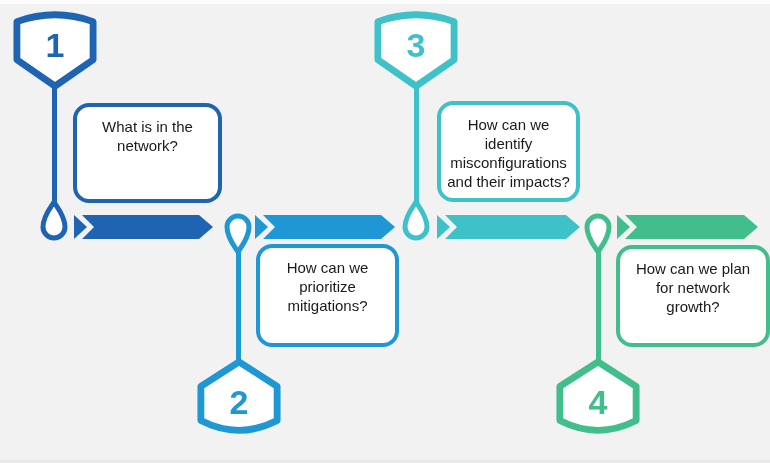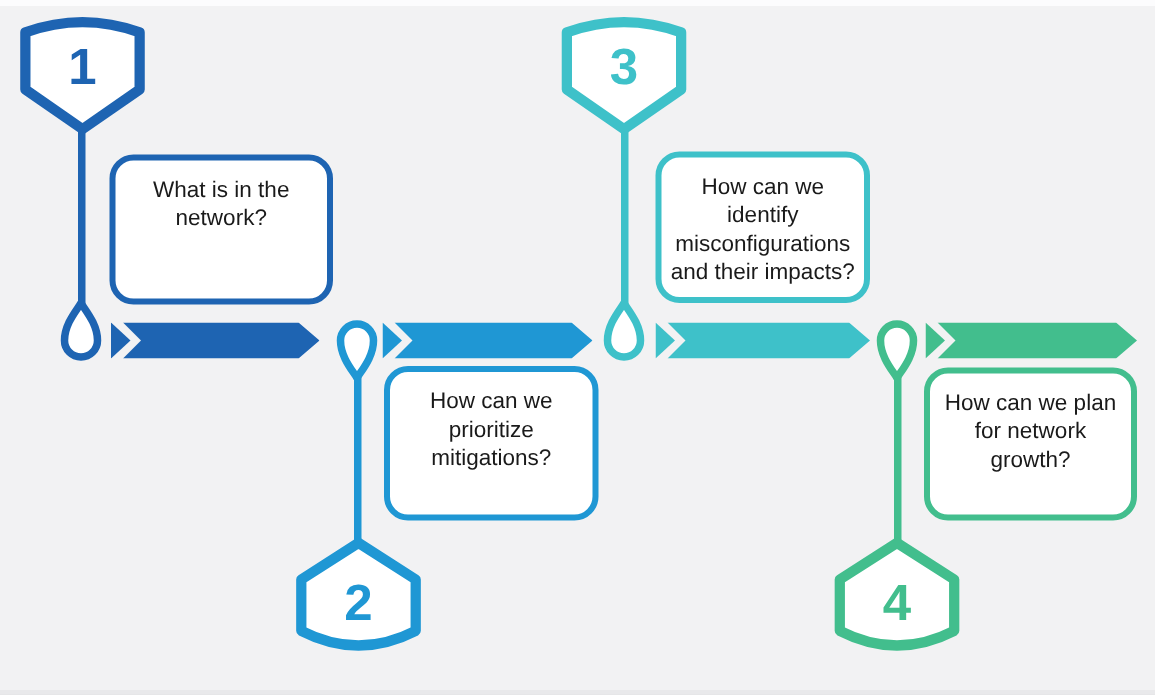--- a/index.html
+++ b/index.html
@@ -116,20 +116,20 @@
     <div class="qtext">How can we
 prioritize
 mitigations?</div>
   </div>
   <div class="qbox" style="left: 437px; top: 101px; width: 143px; height: 101px; color: rgb(62, 193, 201); border-color: rgb(62, 193, 201);">
     <div class="qtext">How can we
 identify
 misconfigurations
 and their impacts?</div>
   </div>
-  <div class="qbox" style="left: 616px; top: 245px; width: 142px; height: 102px; color: rgb(66, 190, 141); border-color: rgb(66, 190, 141);">
+  <div class="qbox" style="left: 616px; top: 245px; width: 154px; height: 102px; color: rgb(66, 190, 141); border-color: rgb(66, 190, 141);">
     <div class="qtext">How can we plan
 for network
 growth?</div>
   </div>
 
   <div class="strip-bottom"></div>
 </div>
 
 </body></html>

